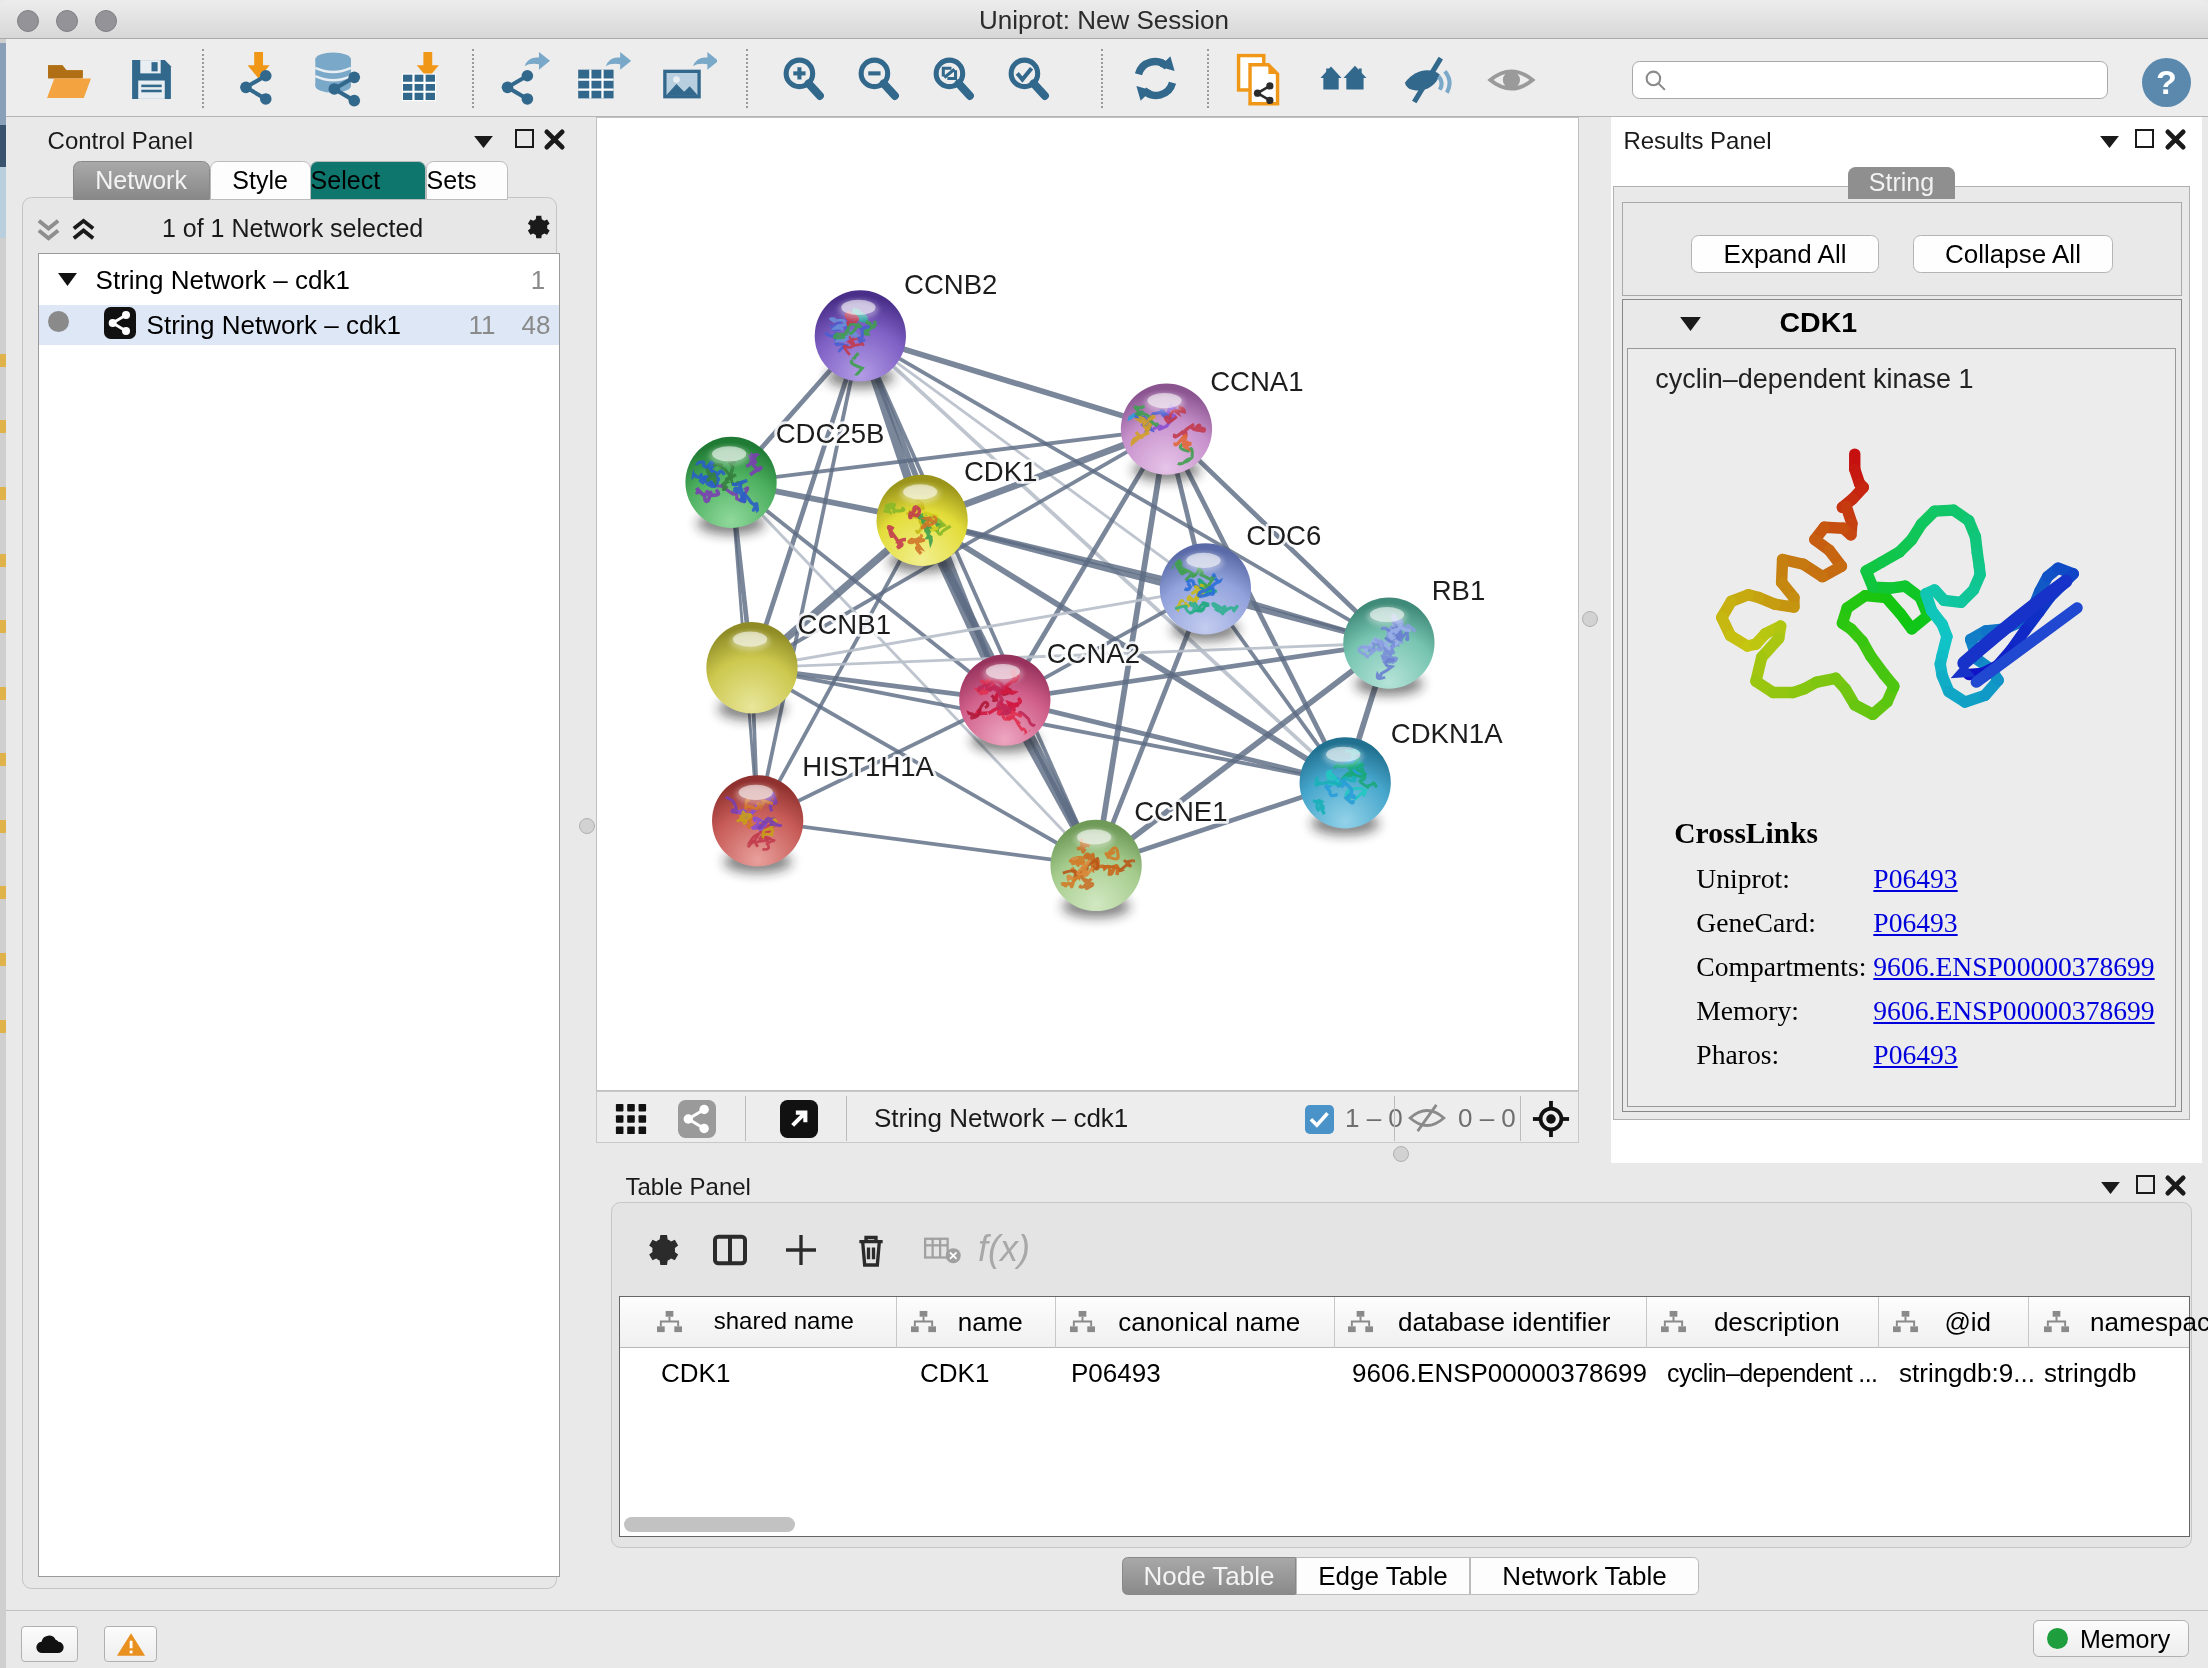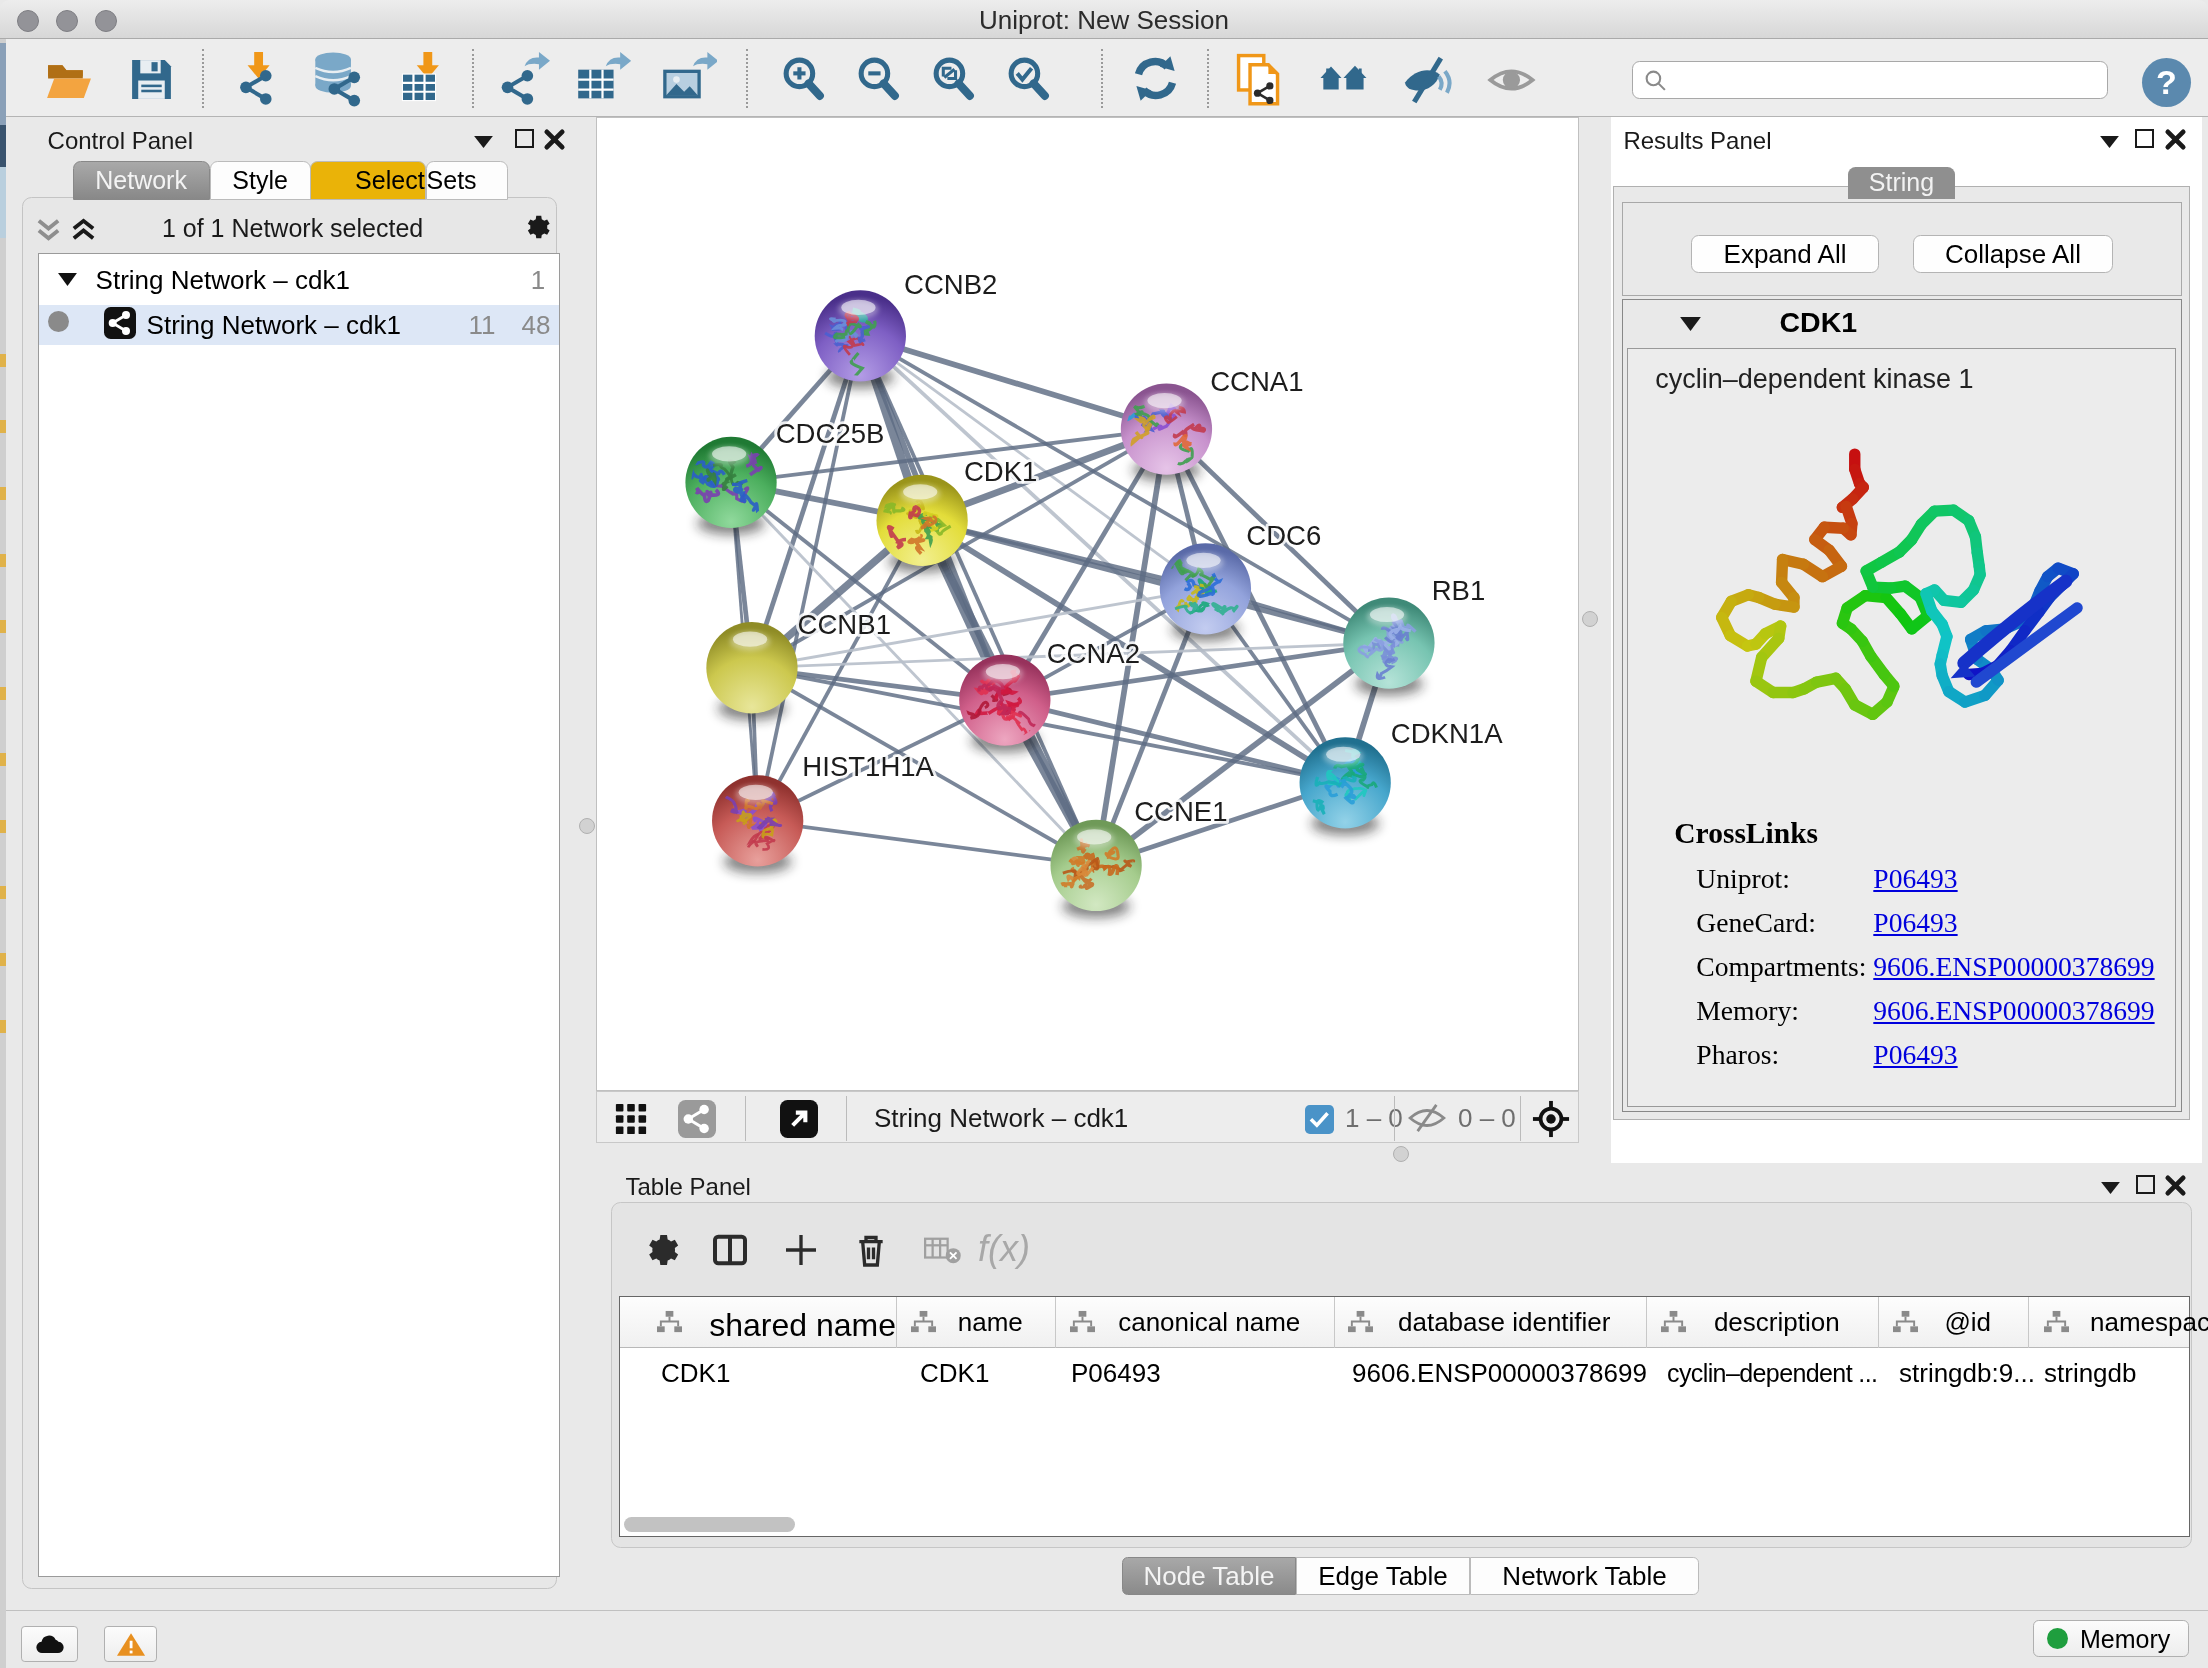--- a/index.html
+++ b/index.html
@@ -203,21 +203,21 @@
     </svg>
 <div class="abs" style="left:507px;top:12.4px;width:19px;height:19px;border:2.9px solid #1a1a1a"></div>
 <svg class="abs" style="left:535px;top:11.4px" width="23" height="23" viewBox="0 0 24 24">
       <path d="M4 4 L20 20 M20 4 L4 20" stroke="#1a1a1a" stroke-width="5" stroke-linecap="round"></path>
     </svg>
 
 <div class="abs" style="left:14.3px;top:80px;width:535px;height:1392px;background:#e7e7e7;border:1px solid #c4c4c4;border-radius:9.5px"></div>
 
 <div class="abs" style="left:65px;top:44px;width:137px;height:39px;background:linear-gradient(#a9a9a9,#888);border:1px solid #888;border-radius:7.6px 7.6px 0 0;color:#f4f4f4;font-size:25px;text-align:center;line-height:37px">Network</div>
 <div class="abs" style="left:202px;top:44px;width:101px;height:39px;background:#fdfdfd;border:1px solid #bbb;border-radius:7.6px 7.6px 0 0;font-size:25px;text-align:center;line-height:37px">Style</div>
-<div class="abs" style="left:302px;top:44px;width:116px;height:39px;background:#eab308;border:1px solid #bbb;border-radius:7.6px 7.6px 0 0;font-size:25px;text-align:right;line-height:37px">Select</div>
+<div class="abs" style="left:302px;top:44px;width:116px;height:39px;background:#0f766e;border:1px solid #bbb;border-radius:7.6px 7.6px 0 0;font-size:25px;text-align:left;line-height:37px">Select</div>
 <div class="abs" style="left:418px;top:44px;width:82px;height:39px;background:#fdfdfd;border:1px solid #bbb;border-radius:7.6px 7.6px 0 0;font-size:25px;text-align:left;line-height:37px">Sets</div>
 
 <svg class="abs" style="left:27.6px;top:100px" width="27" height="27" viewBox="0 0 28 28">
       <g fill="none" stroke="#8e8e8e" stroke-width="4">
         <path d="M4 4 l10 8 10 -8M4 14 l10 8 10 -8"></path>
       </g>
     </svg>
 <svg class="abs" style="left:62px;top:100px" width="27" height="27" viewBox="0 0 28 28">
       <g fill="none" stroke="#1a1a1a" stroke-width="4">
         <path d="M4 12 l10 -8 10 8M4 22 l10 -8 10 8"></path>
@@ -851,21 +851,21 @@
 <svg style="position:absolute;left:13.3px;top:13.3px" width="27" height="25" viewBox="0 0 28 26">
             <g fill="#8a8a8a">
               <rect x="10" y="1" width="8" height="6"></rect>
               <rect x="1" y="17" width="8" height="6"></rect>
               <rect x="19" y="17" width="8" height="6"></rect>
             </g>
             <g stroke="#8a8a8a" stroke-width="2" fill="none">
               <path d="M14 7v5M5 17v-5h18v5"></path>
             </g>
           </svg>
-<div style="text-align:right;font-size:32px;padding-top:9.5px;padding-left:28.5px;white-space:nowrap;overflow:hidden">shared name</div>
+<div style="text-align:center;font-size:24px;padding-top:9.5px;padding-left:28.5px;white-space:nowrap;overflow:hidden">shared name</div>
         </div>
         <div style="position:absolute;left:277px;top:0;width:159px;height:51px;border-right:1px solid #c8c8c8">
 <svg style="position:absolute;left:13.3px;top:13.3px" width="27" height="25" viewBox="0 0 28 26">
             <g fill="#8a8a8a">
               <rect x="10" y="1" width="8" height="6"></rect>
               <rect x="1" y="17" width="8" height="6"></rect>
               <rect x="19" y="17" width="8" height="6"></rect>
             </g>
             <g stroke="#8a8a8a" stroke-width="2" fill="none">
               <path d="M14 7v5M5 17v-5h18v5"></path>

